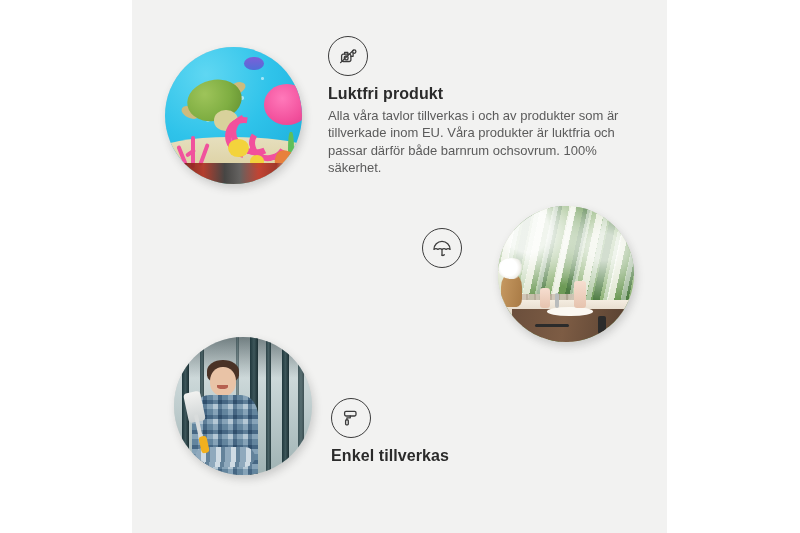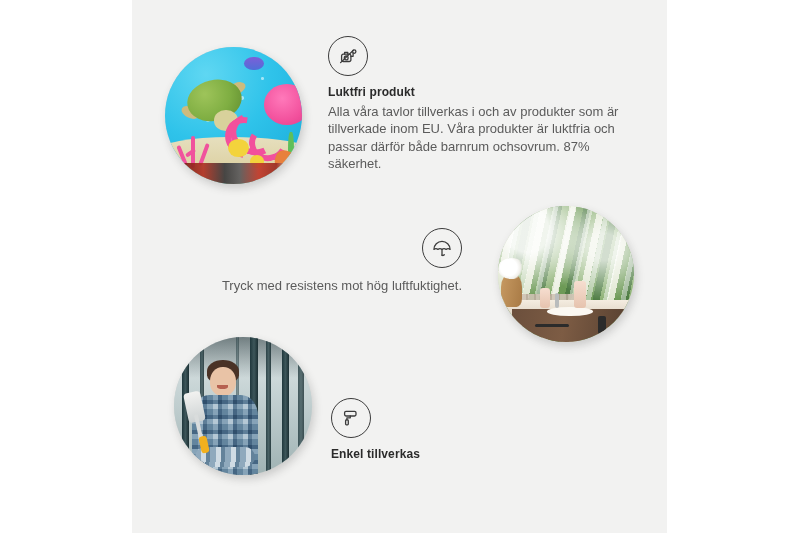--- a/index.html
+++ b/index.html
@@ -29,21 +29,21 @@
     height: 533px;
     background: #f2f2f1;
     overflow: hidden;
   }
 
   
   .feature {
     position: absolute;
   }
   .feature .title {
-    font-size: 12px;
+    font-size: 16px;
     font-weight: bold;
     color: #2b2b2b;
     letter-spacing: 0.1px;
     margin: 0 0 4px 0;
     white-space: nowrap;
   }
   .feature .desc {
     font-size: 13px;
     line-height: 17.4px;
     color: #5b5b5b;
@@ -314,21 +314,21 @@
         <svg width="24" height="24" viewBox="0 0 24 24" fill="none" stroke="#3c3c3c" stroke-width="1.3" stroke-linecap="round" stroke-linejoin="round">
           <path d="M7.2 10.2h6.1a1.6 1.6 0 0 1 1.6 1.6v4.1a1.6 1.6 0 0 1-1.6 1.6H7.2a1.6 1.6 0 0 1-1.6-1.6v-4.1a1.6 1.6 0 0 1 1.6-1.6z"></path>
           <path d="M8.6 10.2V8.4h3.2v1.8"></path>
           <path d="M14.9 12.3h2.2V9.1"></path>
           <circle cx="18.2" cy="7.6" r="1.7"></circle>
           <circle cx="10.2" cy="13.9" r="1.9"></circle>
           <line x1="4.6" y1="18.6" x2="17.4" y2="6.2"></line>
         </svg>
       </div>
       <p class="title">Luktfri produkt</p>
-      <p class="desc">Alla våra tavlor tillverkas i och av produkter som är tillverkade inom EU. Våra produkter är luktfria och passar därför både barnrum ochsovrum. 87% säkerhet.</p>
+      <p class="desc">Alla våra tavlor tillverkas i och av produkter som är tillverkade inom EU. Våra produkter är luktfria och passar därför både barnrum ochsovrum. 100% säkerhet.</p>
     </div>
 
     <div class="bubble" style="left:366px; top:206px; width:136px; height:136px;">
       <div class="art">
         <div class="bath-wall"></div>
         <div class="bath-tile"></div>
         <div class="bath-counter"></div>
         <div class="bath-cabinet">
           <span class="handle h1"></span>
           <span class="handle h2"></span>
@@ -343,21 +343,20 @@
     </div>
 
     <div class="feature" style="left:84px; top:228px; width:246px; text-align:right;">
       <div class="icon-circle" style="margin-left:auto; margin-right:0;">
         <svg width="24" height="24" viewBox="0 0 24 24" fill="none" stroke="#3c3c3c" stroke-width="1.3" stroke-linecap="round" stroke-linejoin="round">
           <path d="M3.9 13.4a8.1 8.1 0 0 1 16.2 0c-1.3-1.1-2.7-1.1-4 0-1.4-1.1-2.7-1.1-4.1 0-1.4-1.1-2.7-1.1-4.1 0-1.3-1.1-2.7-1.1-4 0z"></path>
           <line x1="12" y1="13.4" x2="12" y2="19.2"></line>
           <path d="M12 19.2a1.6 1.6 0 0 0 2.3-.5"></path>
         </svg>
       </div>
-      <p class="desc">Tryck med resistens mot hög luftfuktighet.</p>
     </div>
 
     <div class="bubble" style="left:42px; top:337px; width:138px; height:138px;">
       <div class="art">
         <div class="forest">
           <div class="canopy"></div>
           <div class="trunk t1"></div>
           <div class="trunk t2"></div>
           <div class="trunk t7"></div>
           <div class="trunk t3"></div>

